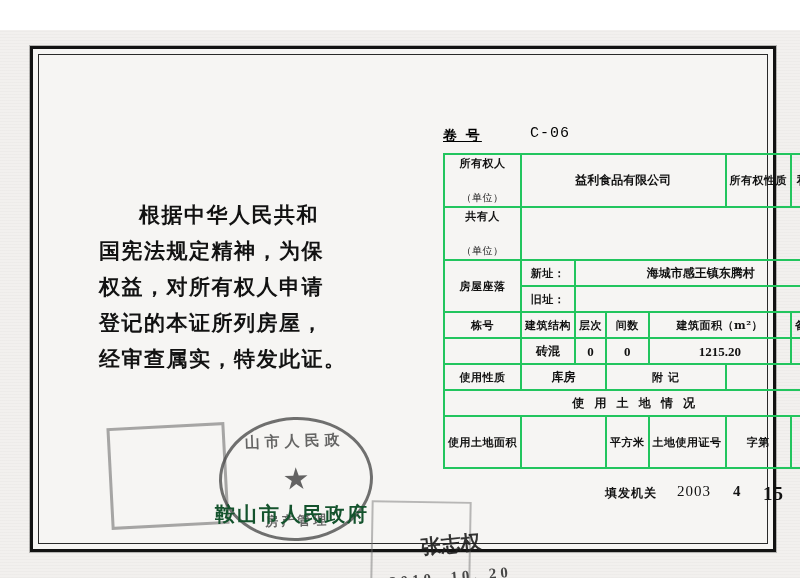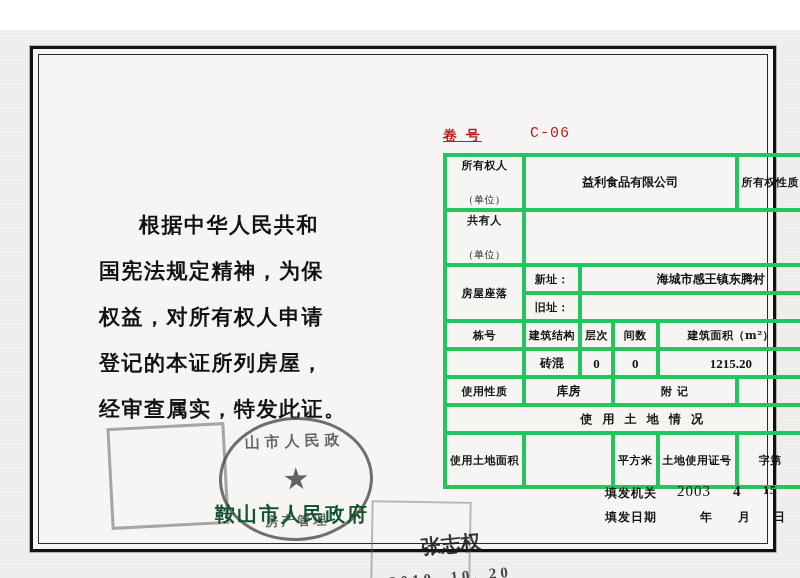--- a/index.html
+++ b/index.html
@@ -56,31 +56,31 @@
     left: 66px;
     top: 148px;
     width: 290px;
     font-family: "DejaVu Serif", "Liberation Serif", serif;
     font-size: 21px;
     line-height: 36px;
     letter-spacing: 1.5px;
     color: #121212;
     font-weight: 700;
   }
-  .declaration .ln { white-space: nowrap; margin-top: 10px; }
+  .declaration .ln { white-space: nowrap; }
   .declaration .ln.first { text-indent: 40px; }
 
   
   .volume-row {
     position: absolute;
     left: 410px;
     top: 78px;
     width: 330px;
     font-size: 14px;
-    color: #b91c1c;
+    color: #000000;
     text-decoration: underline;
   }
   .volume-row .vlabel {
     font-family: "DejaVu Serif", "Liberation Serif", serif;
     font-weight: 700;
     letter-spacing: 2px;
   }
   .volume-row .vvalue {
     position: absolute;
     left: 87px;
@@ -96,21 +96,21 @@
     left: 410px;
     top: 104px;
     width: 330px;
     border-collapse: collapse;
     font-family: "DejaVu Serif", "Liberation Serif", serif;
     font-size: 11px;
     color: #121212;
     background: transparent;
   }
   .tbl td {
-    border: 4px solid #22c55e;
+    border: 2px solid #22c55e;
     padding: 2px 3px;
     vertical-align: middle;
     line-height: 13px;
     height: 20px;
   }
   .lbl {
     text-align: center;
     white-space: nowrap;
     font-weight: 700;
     letter-spacing: 0.5px;
@@ -163,21 +163,21 @@
     font-weight: 400; font-size: 15px;
   }
   .issue-row .hand-month {
     position: absolute; left: 128px; top: -2px;
     font-family: "Liberation Serif", serif;
     font-weight: 700; font-size: 15px;
   }
   .issue-row .hand-day {
     position: absolute; left: 158px; top: -2px;
     font-family: "Liberation Serif", serif;
-    font-weight: 700; font-size: 12px;
+    font-weight: 700; font-size: 19px;
   }
   .issue-row .d-y { position: absolute; left: 95px; }
   .issue-row .d-m { position: absolute; left: 133px; }
   .issue-row .d-d { position: absolute; left: 168px; }
 
   
   .seal-round {
     position: absolute;
     left: 186px;
     top: 368px;
@@ -360,26 +360,20 @@
     </tbody>
       </table>
 
     <div class="issue-block">
       <div class="issue-row">
         <span>填发机关</span>
         <span class="hand-year">2003</span>
         <span class="hand-month">4</span>
         <span class="hand-day">15</span>
       </div>
-      <div class="issue-row">
-        <span>填发日期</span>
-        <span class="d-y">年</span>
-        <span class="d-m">月</span>
-        <span class="d-d">日</span>
-      </div>
     </div>
 
     <div class="seal-square"></div>
     <div class="seal-square-2"></div>
 
     <div class="seal-round">
       <div class="seal-arc-top">山市人民政</div>
       <div class="seal-star">★</div>
       <div class="seal-arc-bottom">房产管理</div>
     </div>

